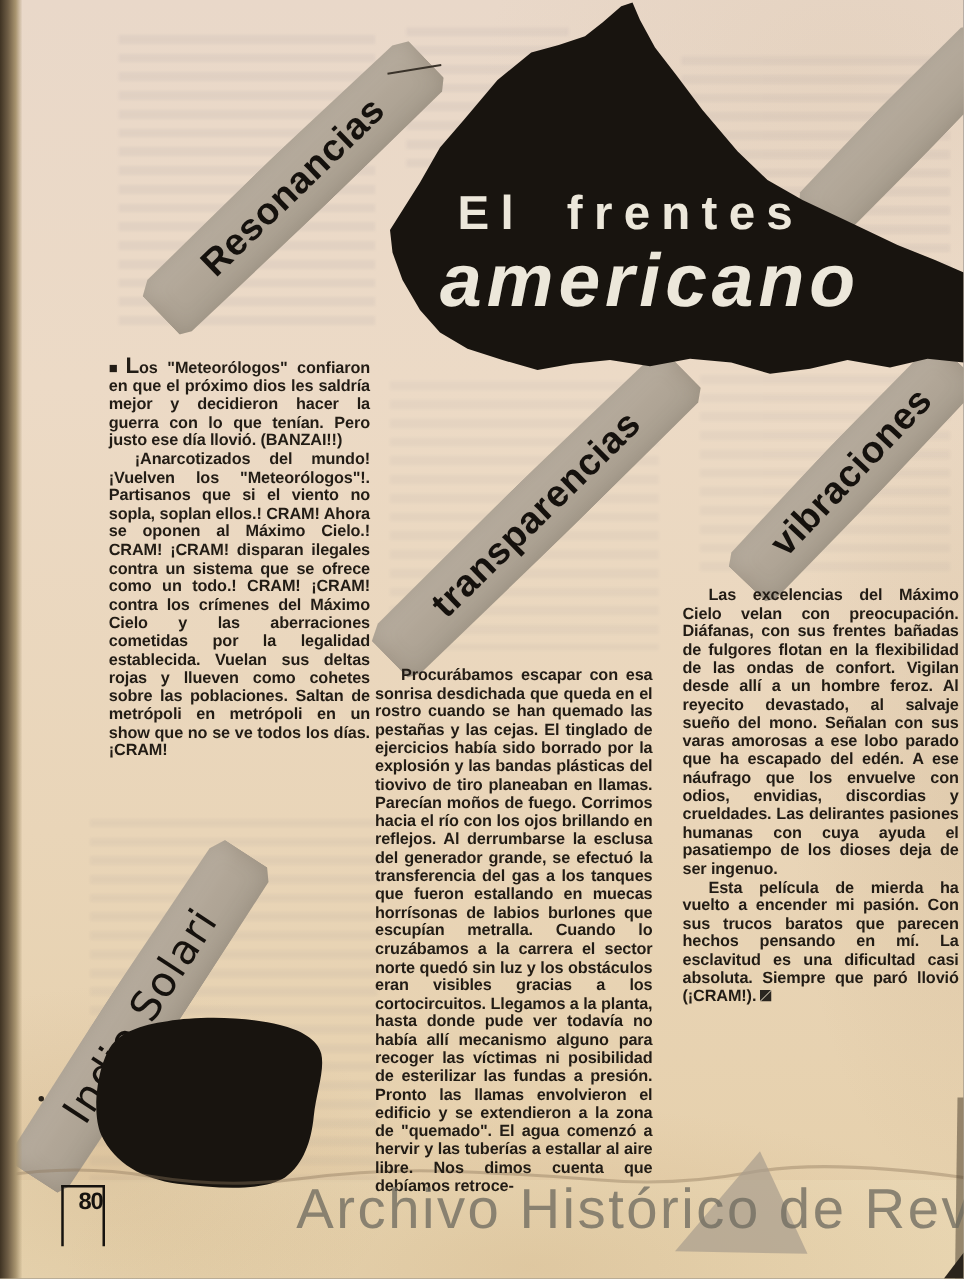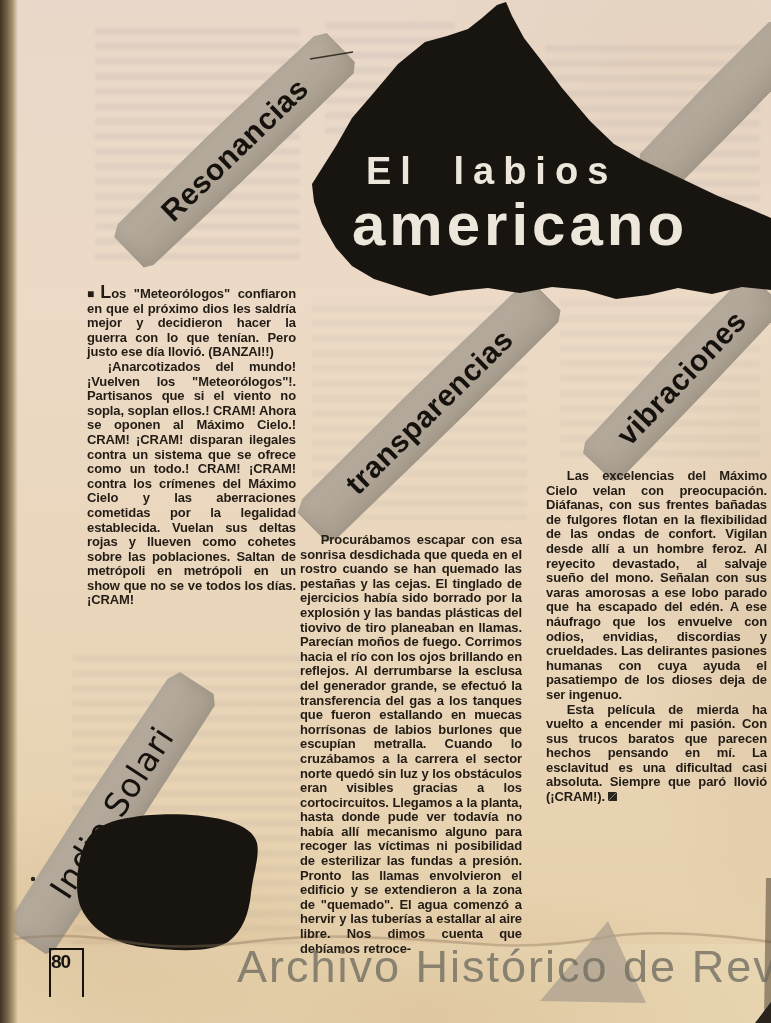--- a/index.html
+++ b/index.html
@@ -28,38 +28,38 @@
   .band-vibraciones{left:559px;top:351px;width:245px;height:54px;transform:rotate(-46.5deg);}
   .band-corner{left:622px;top:79px;width:200px;height:52px;transform:rotate(-46deg);}
   .band-indio{left:-43px;top:784px;width:310px;height:57px;transform:rotate(-57deg);}
   .band-indio .bl{font-family:"DejaVu Sans",sans-serif;font-weight:400;font-size:33px;letter-spacing:1px;}
   
   .collage{position:absolute;inset:0;z-index:4;pointer-events:none;}
   
   .title-l1{position:absolute;z-index:5;left:366px;top:150px;color:#ece7da;font-weight:bold;
     font-size:38px;letter-spacing:9px;word-spacing:14px;white-space:nowrap;}
   .title-l2{position:absolute;z-index:5;left:352px;top:190px;color:#ece7da;font-weight:bold;
-    font-size:60px;letter-spacing:4px;white-space:nowrap;}
+    font-size:60px;letter-spacing:4px;white-space:nowrap;font-style:italic;}
   
   .col{position:absolute;z-index:6;color:#221c15;font-weight:bold;font-size:13px;
     line-height:14.6px;letter-spacing:-0.1px;text-align:justify;}
   .col1{left:87px;top:285px;width:209px;}
   .col2{left:300px;top:533px;width:222px;}
   .col3{left:546px;top:469px;width:221px;}
   .col p{margin:0;}
   .indent{text-indent:1.6em;}
   .bullet{font-size:12px;margin-right:2px;}
   .lead{font-size:18px;}
   .endmark{display:inline-block;width:9px;height:9px;margin-left:3px;
     background:linear-gradient(135deg,#2a251f 45%,#8d8475 45% 55%,#2a251f 55%);vertical-align:baseline;
     color:transparent;overflow:hidden;font-size:8px;}
   
   .pagenum-box{position:absolute;z-index:7;left:49px;top:948px;width:31px;height:47px;
     border:2.5px solid #16130f;border-bottom:none;}
-  .pagenum{display:block;text-align:left;font-weight:bold;font-size:19px;color:#16130f;
+  .pagenum{display:block;text-align:right;font-weight:bold;font-size:19px;color:#16130f;
     padding-top:1px;letter-spacing:-1px;}
   .watermark{position:absolute;z-index:8;left:237px;top:941px;white-space:nowrap;
     font-size:45px;letter-spacing:2px;color:rgba(112,107,96,0.78);}
   
   .binding{position:absolute;z-index:9;left:0;top:0;width:18px;height:1023px;
     background:linear-gradient(90deg,#3f3323 0%,#6e5d45 35%,#a8946f 70%,rgba(200,185,160,0) 100%);}
   .bottom-strip{position:absolute;z-index:2;left:0;top:944px;width:771px;height:79px;
     background:rgba(248,235,205,0.22);}
 </style>
 </head>
@@ -100,21 +100,21 @@
          C260,856 253,874 251,893 C249,913 243,931 228,942 C210,953 176,951 142,947
          C114,943 92,931 81,908 C73,890 78,854 88,838 Z"></path>
     <path fill="none" stroke="rgba(140,118,90,0.40)" stroke-width="2.5" d="M0,941 Q60,931 120,941 T240,943 T360,937 T480,944 T600,938 T771,942"></path>
     <path fill="#a89d8d" opacity="0.7" d="M608,921 L646,1003 L540,1001 Z"></path>
     <path fill="rgba(70,58,42,0.5)" d="M766,878 L771,878 L771,1023 L764,1023 Z"></path>
     <path fill="#2a241c" d="M771,1002 L771,1023 L755,1023 Z"></path>
     <line x1="310" y1="59" x2="353" y2="52" stroke="#3a332a" stroke-width="1.5"></line>
     <circle cx="33" cy="879" r="2.2" fill="#2a241c"></circle>
   </svg>
 
-  <div class="title-l1">El labios</div>
+  <div class="title-l1">El frentes</div>
   <div class="title-l2">americano</div>
 
   <div class="col col1">
     <p class="p"><span class="bullet">■</span><span class="lead">L</span><span>os "Meteorólogos" confiaron en que el próximo dios les saldría mejor y decidieron hacer la guerra con lo que tenían. Pero justo ese día llovió. (BANZAI!!)</span></p>
     <p class="p indent">¡Anarcotizados del mundo! ¡Vuelven los "Meteorólogos"!. Partisanos que si el viento no sopla, soplan ellos.! CRAM! Ahora se oponen al Máximo Cielo.! CRAM! ¡CRAM! disparan ilegales contra un sistema que se ofrece como un todo.! CRAM! ¡CRAM! contra los crímenes del Máximo Cielo y las aberraciones cometidas por la legalidad establecida. Vuelan sus deltas rojas y llueven como cohetes sobre las poblaciones. Saltan de metrópoli en metrópoli en un show que no se ve todos los días. ¡CRAM!</p>
   </div>
 
   <div class="col col2">
     <p class="p indent">Procurábamos escapar con esa sonrisa desdichada que queda en el rostro cuando se han quemado las pestañas y las cejas. El tinglado de ejercicios había sido borrado por la explosión y las bandas plásticas del tiovivo de tiro planeaban en llamas. Parecían moños de fuego. Corrimos hacia el río con los ojos brillando en reflejos. Al derrumbarse la esclusa del generador grande, se efectuó la transferencia del gas a los tanques que fueron estallando en muecas horrísonas de labios burlones que escupían metralla. Cuando lo cruzábamos a la carrera el sector norte quedó sin luz y los obstáculos eran visibles gracias a los cortocircuitos. Llegamos a la planta, hasta donde pude ver todavía no había allí mecanismo alguno para recoger las víctimas ni posibilidad de esterilizar las fundas a presión. Pronto las llamas envolvieron el edificio y se extendieron a la zona de "quemado". El agua comenzó a hervir y las tuberías a estallar al aire libre. Nos dimos cuenta que debíamos retroce-</p>
   </div>

